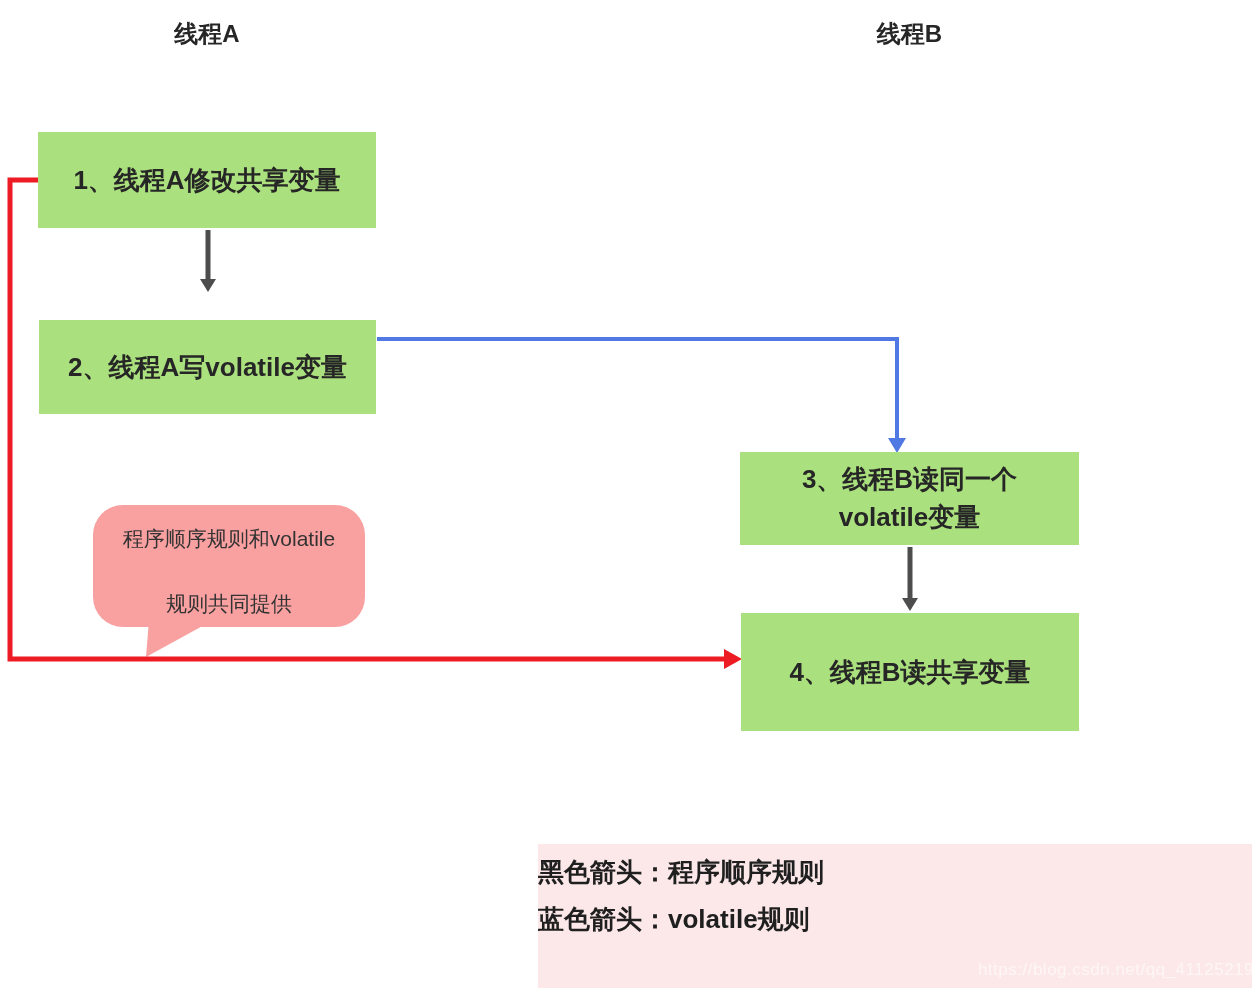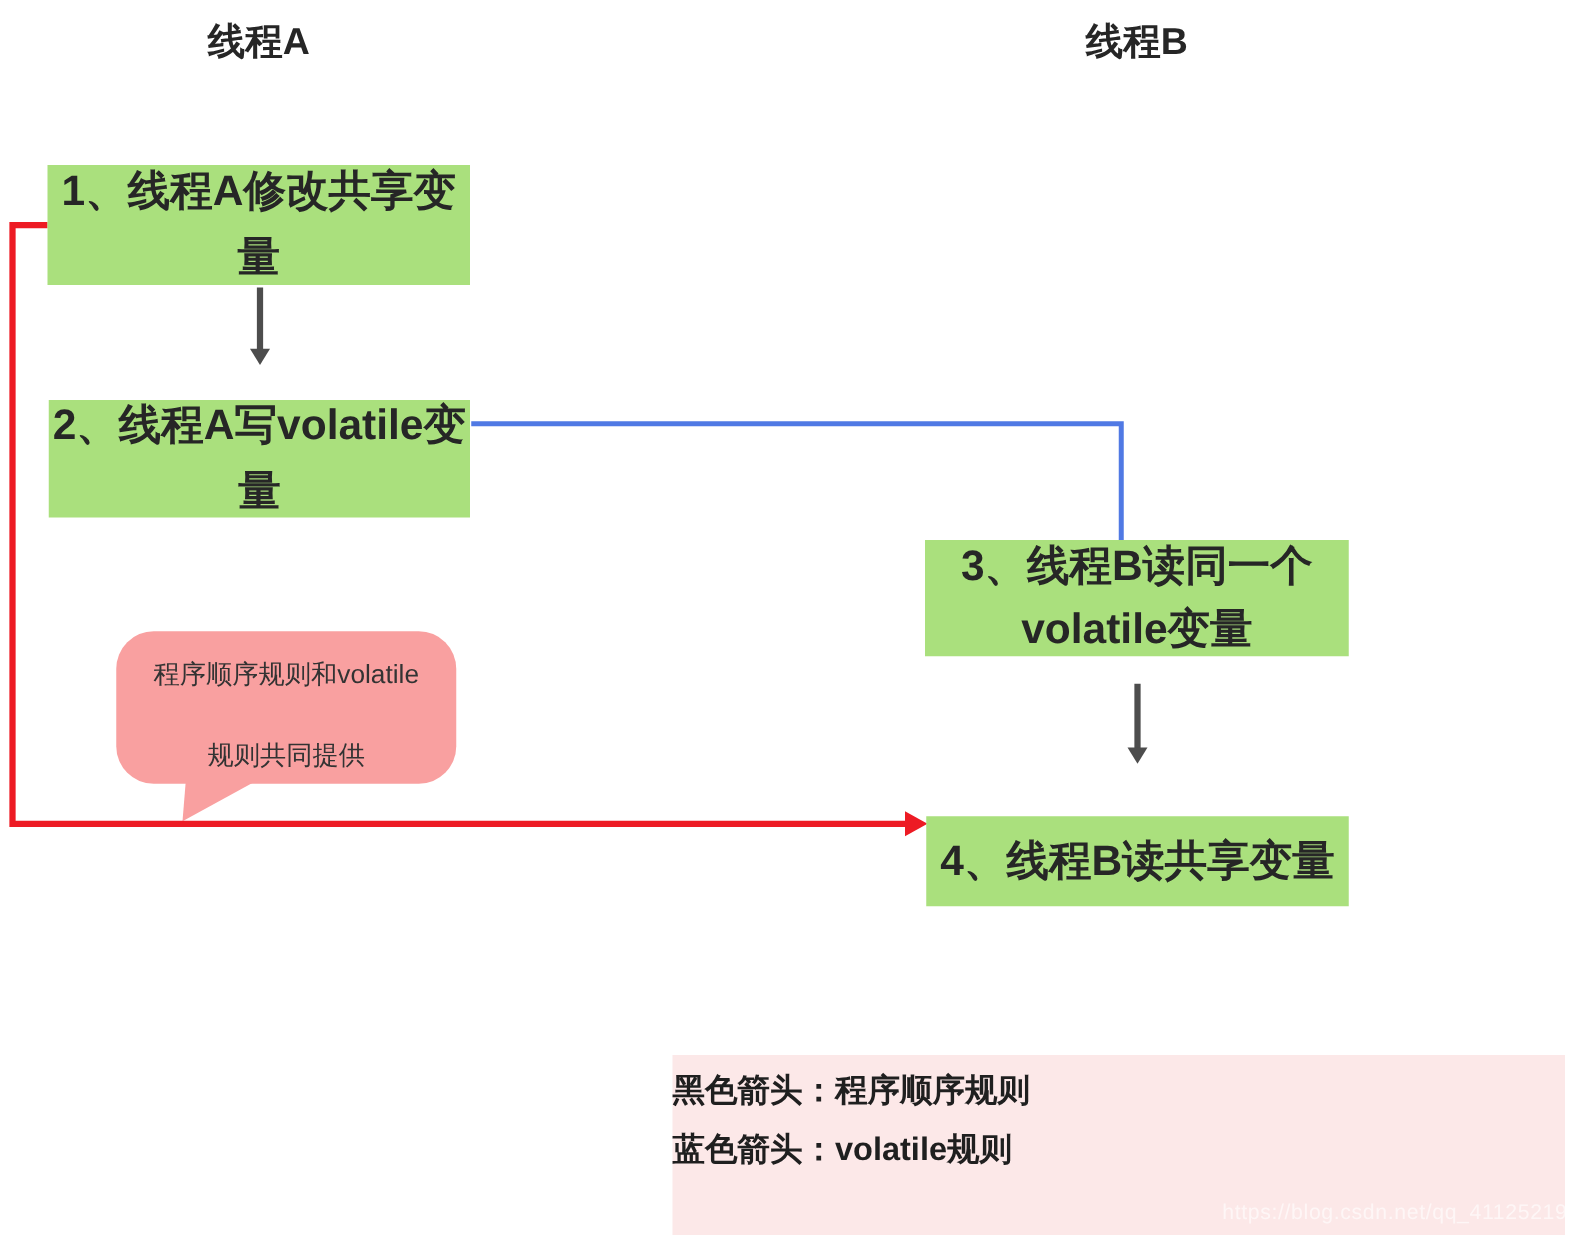--- a/index.html
+++ b/index.html
@@ -16,44 +16,44 @@
     left: 0; top: 0;
     width: 1258px; height: 992px;
     z-index: 1;
   }
   .col-title {
     position: absolute;
     top: 16px;
     height: 36px;
     line-height: 36px;
     text-align: center;
-    font-size: 30px;
+    font-size: 24px;
     font-weight: 700;
     color: #262626;
     z-index: 2;
   }
   .col-title.a { left: 38px;  width: 338px; }
   .col-title.b { left: 740px; width: 339px; }
   .gbox {
     position: absolute;
     display: flex;
     flex-direction: column;
     align-items: center;
     justify-content: center;
     text-align: center;
-    font-size: 34px;
+    font-size: 26px;
     font-weight: 700;
     color: #262626;
     z-index: 2;
     line-height: 1.55;
   }
   .gbox.b1 { left: 38px;  top: 132px; width: 338px; height: 96px; }
   .gbox.b2 { left: 39px;  top: 292px; width: 337px; height: 94px; margin-top: 28px; }
-  .gbox.b3 { left: 740px; top: 432px; width: 339px; height: 93px; line-height: 1.45; }
-  .gbox.b4 { left: 741px; top: 613px; width: 338px; height: 72px; margin-top: 40px; }
+  .gbox.b3 { left: 740px; top: 452px; width: 339px; height: 93px; line-height: 1.45; }
+  .gbox.b4 { left: 741px; top: 613px; width: 338px; height: 118px; }
   .callout {
     position: absolute;
     left: 93px; top: 505px;
     width: 272px; height: 122px;
     border-radius: 30px;
     display: flex;
     flex-direction: column;
     align-items: center;
     justify-content: center;
     padding-top: 10px;

